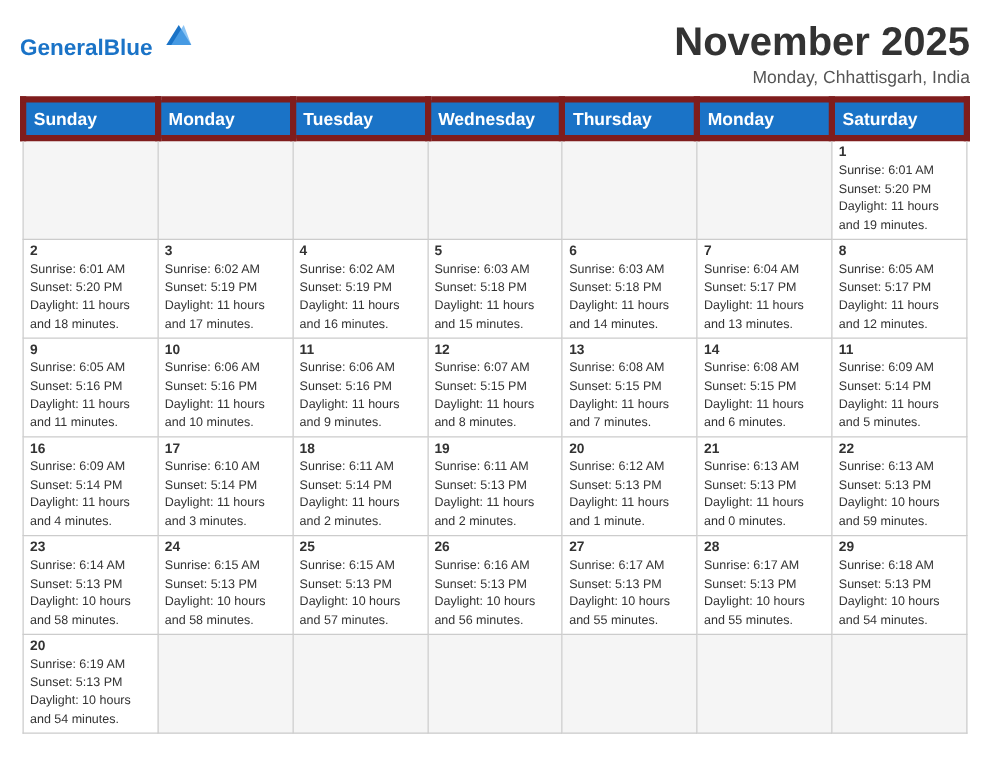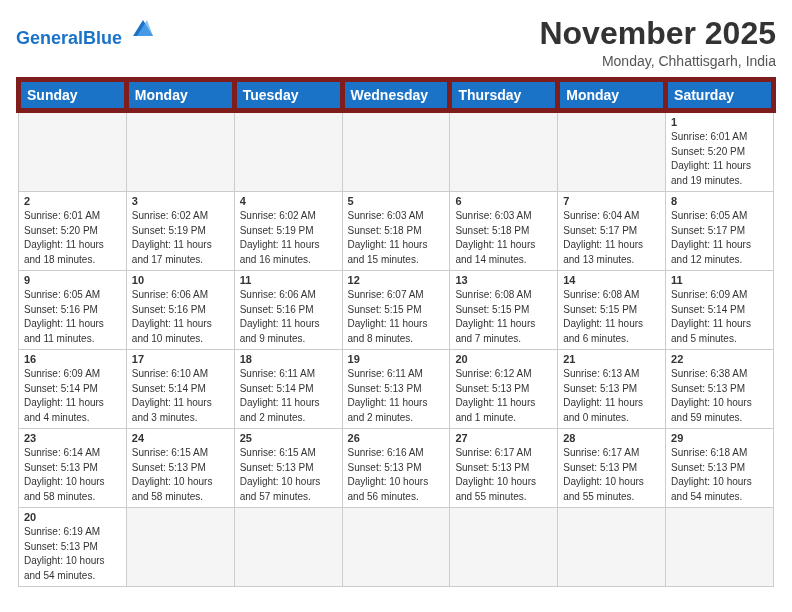--- a/index.html
+++ b/index.html
@@ -288,21 +288,21 @@
           </td>
           <td>
             <span class="day-num">21</span>
             <div class="day-info">Sunrise: 6:13 AM
 Sunset: 5:13 PM
 Daylight: 11 hours
 and 0 minutes.</div>
           </td>
           <td>
             <span class="day-num">22</span>
-            <div class="day-info">Sunrise: 6:38 AM
+            <div class="day-info">Sunrise: 6:13 AM
 Sunset: 5:13 PM
 Daylight: 10 hours
 and 59 minutes.</div>
           </td>
         </tr>
         <tr>
           <td>
             <span class="day-num">23</span>
             <div class="day-info">Sunrise: 6:14 AM
 Sunset: 5:13 PM

